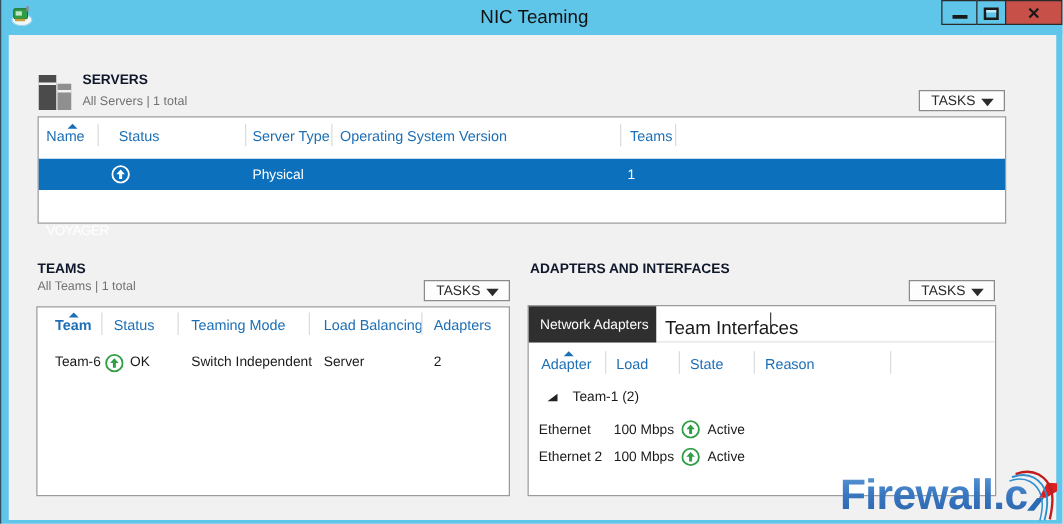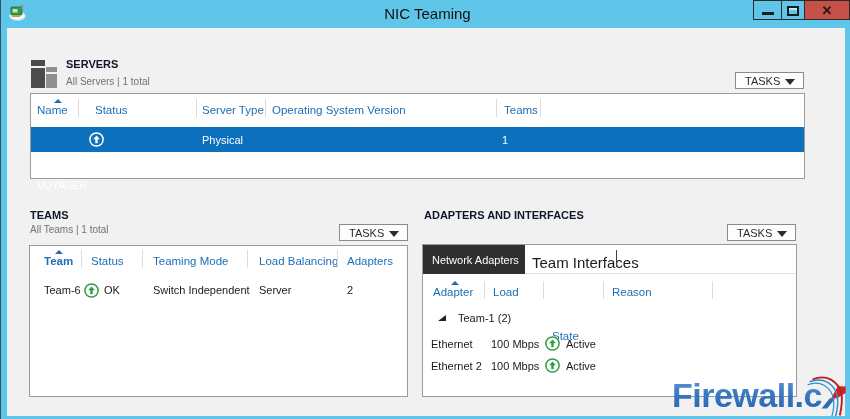--- a/index.html
+++ b/index.html
@@ -143,21 +143,21 @@
 <div class="tbl" style="left:422px; top:244px; width:375px; height:153px;"></div>
 <div style="position:absolute; left:423px; top:273px; width:373px; height:1px; background:#e4e4e4;"></div>
 <div class="tabdark" style="left:423px; top:245px; width:102px; height:29px;">
     <span style="position:absolute; left:9px; top:9px;">Network Adapters</span>
   </div>
 <div class="celltxt" style="left:532px; top:254px; font-size:15px;">Team Interfaces</div>
 <div style="position:absolute; left:616px; top:250px; width:1px; height:17px; background:#444;"></div>
 <div class="sortarr" style="left:451px; top:281px;"></div>
 <div class="hdrtxt" style="left:433px; top:286px;">Adapter</div>
 <div class="hdrtxt" style="left:493px; top:286px;">Load</div>
-<div class="hdrtxt" style="left:552px; top:286px;margin-top:44px;">State</div>
+<div class="hdrtxt" style="left:552px; top:286px;">State</div>
 <div class="hdrtxt" style="left:612px; top:286px;">Reason</div>
 <div class="vsep" style="left:484px; top:281px; height:18px;"></div>
 <div class="vsep" style="left:543px; top:281px; height:18px;"></div>
 <div class="vsep" style="left:603px; top:281px; height:18px;"></div>
 <div class="vsep" style="left:712px; top:281px; height:18px;"></div>
 
 <div class="grptri" style="left:438px; top:315px;"></div>
 <div class="celltxt" style="left:458px; top:312px;">Team-1 (2)</div>
 <div class="celltxt" style="left:431px; top:338px;">Ethernet</div>
 <div class="celltxt" style="left:491px; top:338px;">100 Mbps</div>

